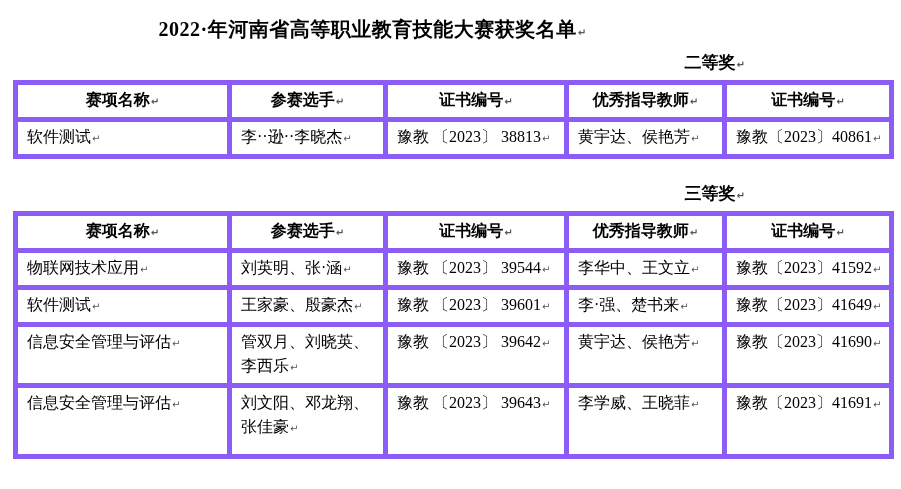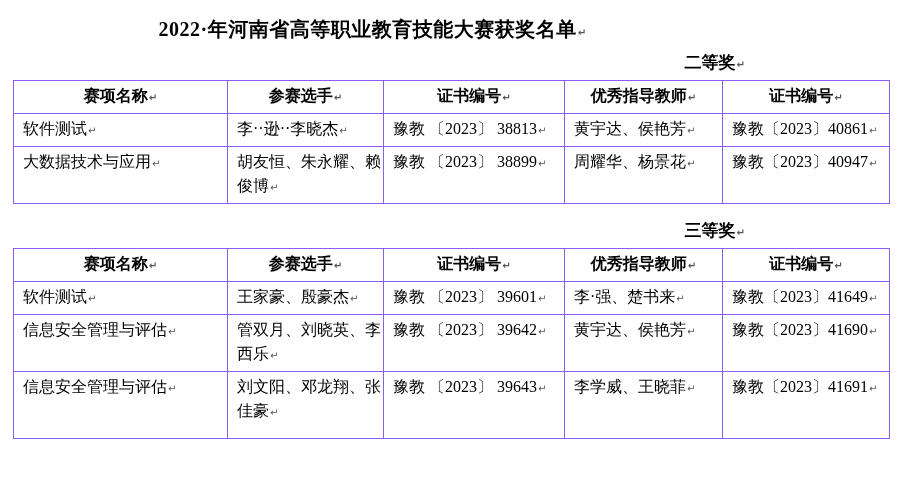--- a/index.html
+++ b/index.html
@@ -9,28 +9,28 @@
     font-family:"Liberation Serif","DejaVu Serif",serif;
   }
   .page { width:745px; height:489px; }
   .doc-title {
     text-align:center; font-size:20px; font-weight:bold;
     padding-top:15px; line-height:29px; letter-spacing:0.5px;
   }
   .section-heading {
     text-align:right; font-size:17px; font-weight:bold; line-height:31px;
   }
-  .section-heading.second { margin-top:11px; }
+  .section-heading.second { margin-top:19px; }
   table.award-table {
     border-collapse:collapse; table-layout:fixed;
     width:876px; margin-left:13px; background:#fff;
   }
   col.c1{width:214px} col.c2{width:156px} col.c3{width:181px} col.c4{width:158px} col.c5{width:167px}
   th, td {
-    border:1px solid #8b5cf6;
+    border:5px solid #8b5cf6;
     font-size:16px; line-height:24px;
     padding:3px 2px 3px 9px;
     vertical-align:top; text-align:left;
     overflow:hidden;
   }
   th { text-align:center; font-weight:bold; padding:3px 2px; }
   
   table[data-table-index="1"] tbody tr:last-child td { height:60px; }
   .pm {
     font-size:10px; color:#555; margin-left:1px;
@@ -64,27 +64,20 @@
         </tr>
       </thead>
     <tbody>
         <tr>
           <td>软件测试<span class="pm">↵</span></td>
           <td>李··逊··李晓杰<span class="pm">↵</span></td>
           <td>豫教 〔2023〕 38813<span class="pm">↵</span></td>
           <td>黄宇达、侯艳芳<span class="pm">↵</span></td>
           <td>豫教〔2023〕40861<span class="pm">↵</span></td>
         </tr>
-        <tr>
-          <td>大数据技术与应用<span class="pm">↵</span></td>
-          <td>胡友恒、朱永耀、赖俊博<span class="pm">↵</span></td>
-          <td>豫教 〔2023〕 38899<span class="pm">↵</span></td>
-          <td>周耀华、杨景花<span class="pm">↵</span></td>
-          <td>豫教〔2023〕40947<span class="pm">↵</span></td>
-        </tr>
       </tbody>
   </table>
 
   <div class="section-heading second">三等奖<span class="pm">↵</span></div>
 
   <table class="award-table" data-table-index="1">
     <colgroup>
         <col class="c1">
         <col class="c2">
         <col class="c3">
@@ -94,20 +87,27 @@
     <thead>
         <tr>
           <th>赛项名称<span class="pm">↵</span></th>
           <th>参赛选手<span class="pm">↵</span></th>
           <th>证书编号<span class="pm">↵</span></th>
           <th>优秀指导教师<span class="pm">↵</span></th>
           <th>证书编号<span class="pm">↵</span></th>
         </tr>
       </thead>
     <tbody>
+        <tr>
+          <td>物联网技术应用<span class="pm">↵</span></td>
+          <td>刘英明、张·涵<span class="pm">↵</span></td>
+          <td>豫教 〔2023〕 39544<span class="pm">↵</span></td>
+          <td>李华中、王文立<span class="pm">↵</span></td>
+          <td>豫教〔2023〕41592<span class="pm">↵</span></td>
+        </tr>
         <tr>
           <td>软件测试<span class="pm">↵</span></td>
           <td>王家豪、殷豪杰<span class="pm">↵</span></td>
           <td>豫教 〔2023〕 39601<span class="pm">↵</span></td>
           <td>李·强、楚书来<span class="pm">↵</span></td>
           <td>豫教〔2023〕41649<span class="pm">↵</span></td>
         </tr>
         <tr>
           <td>信息安全管理与评估<span class="pm">↵</span></td>
           <td>管双月、刘晓英、李西乐<span class="pm">↵</span></td>

